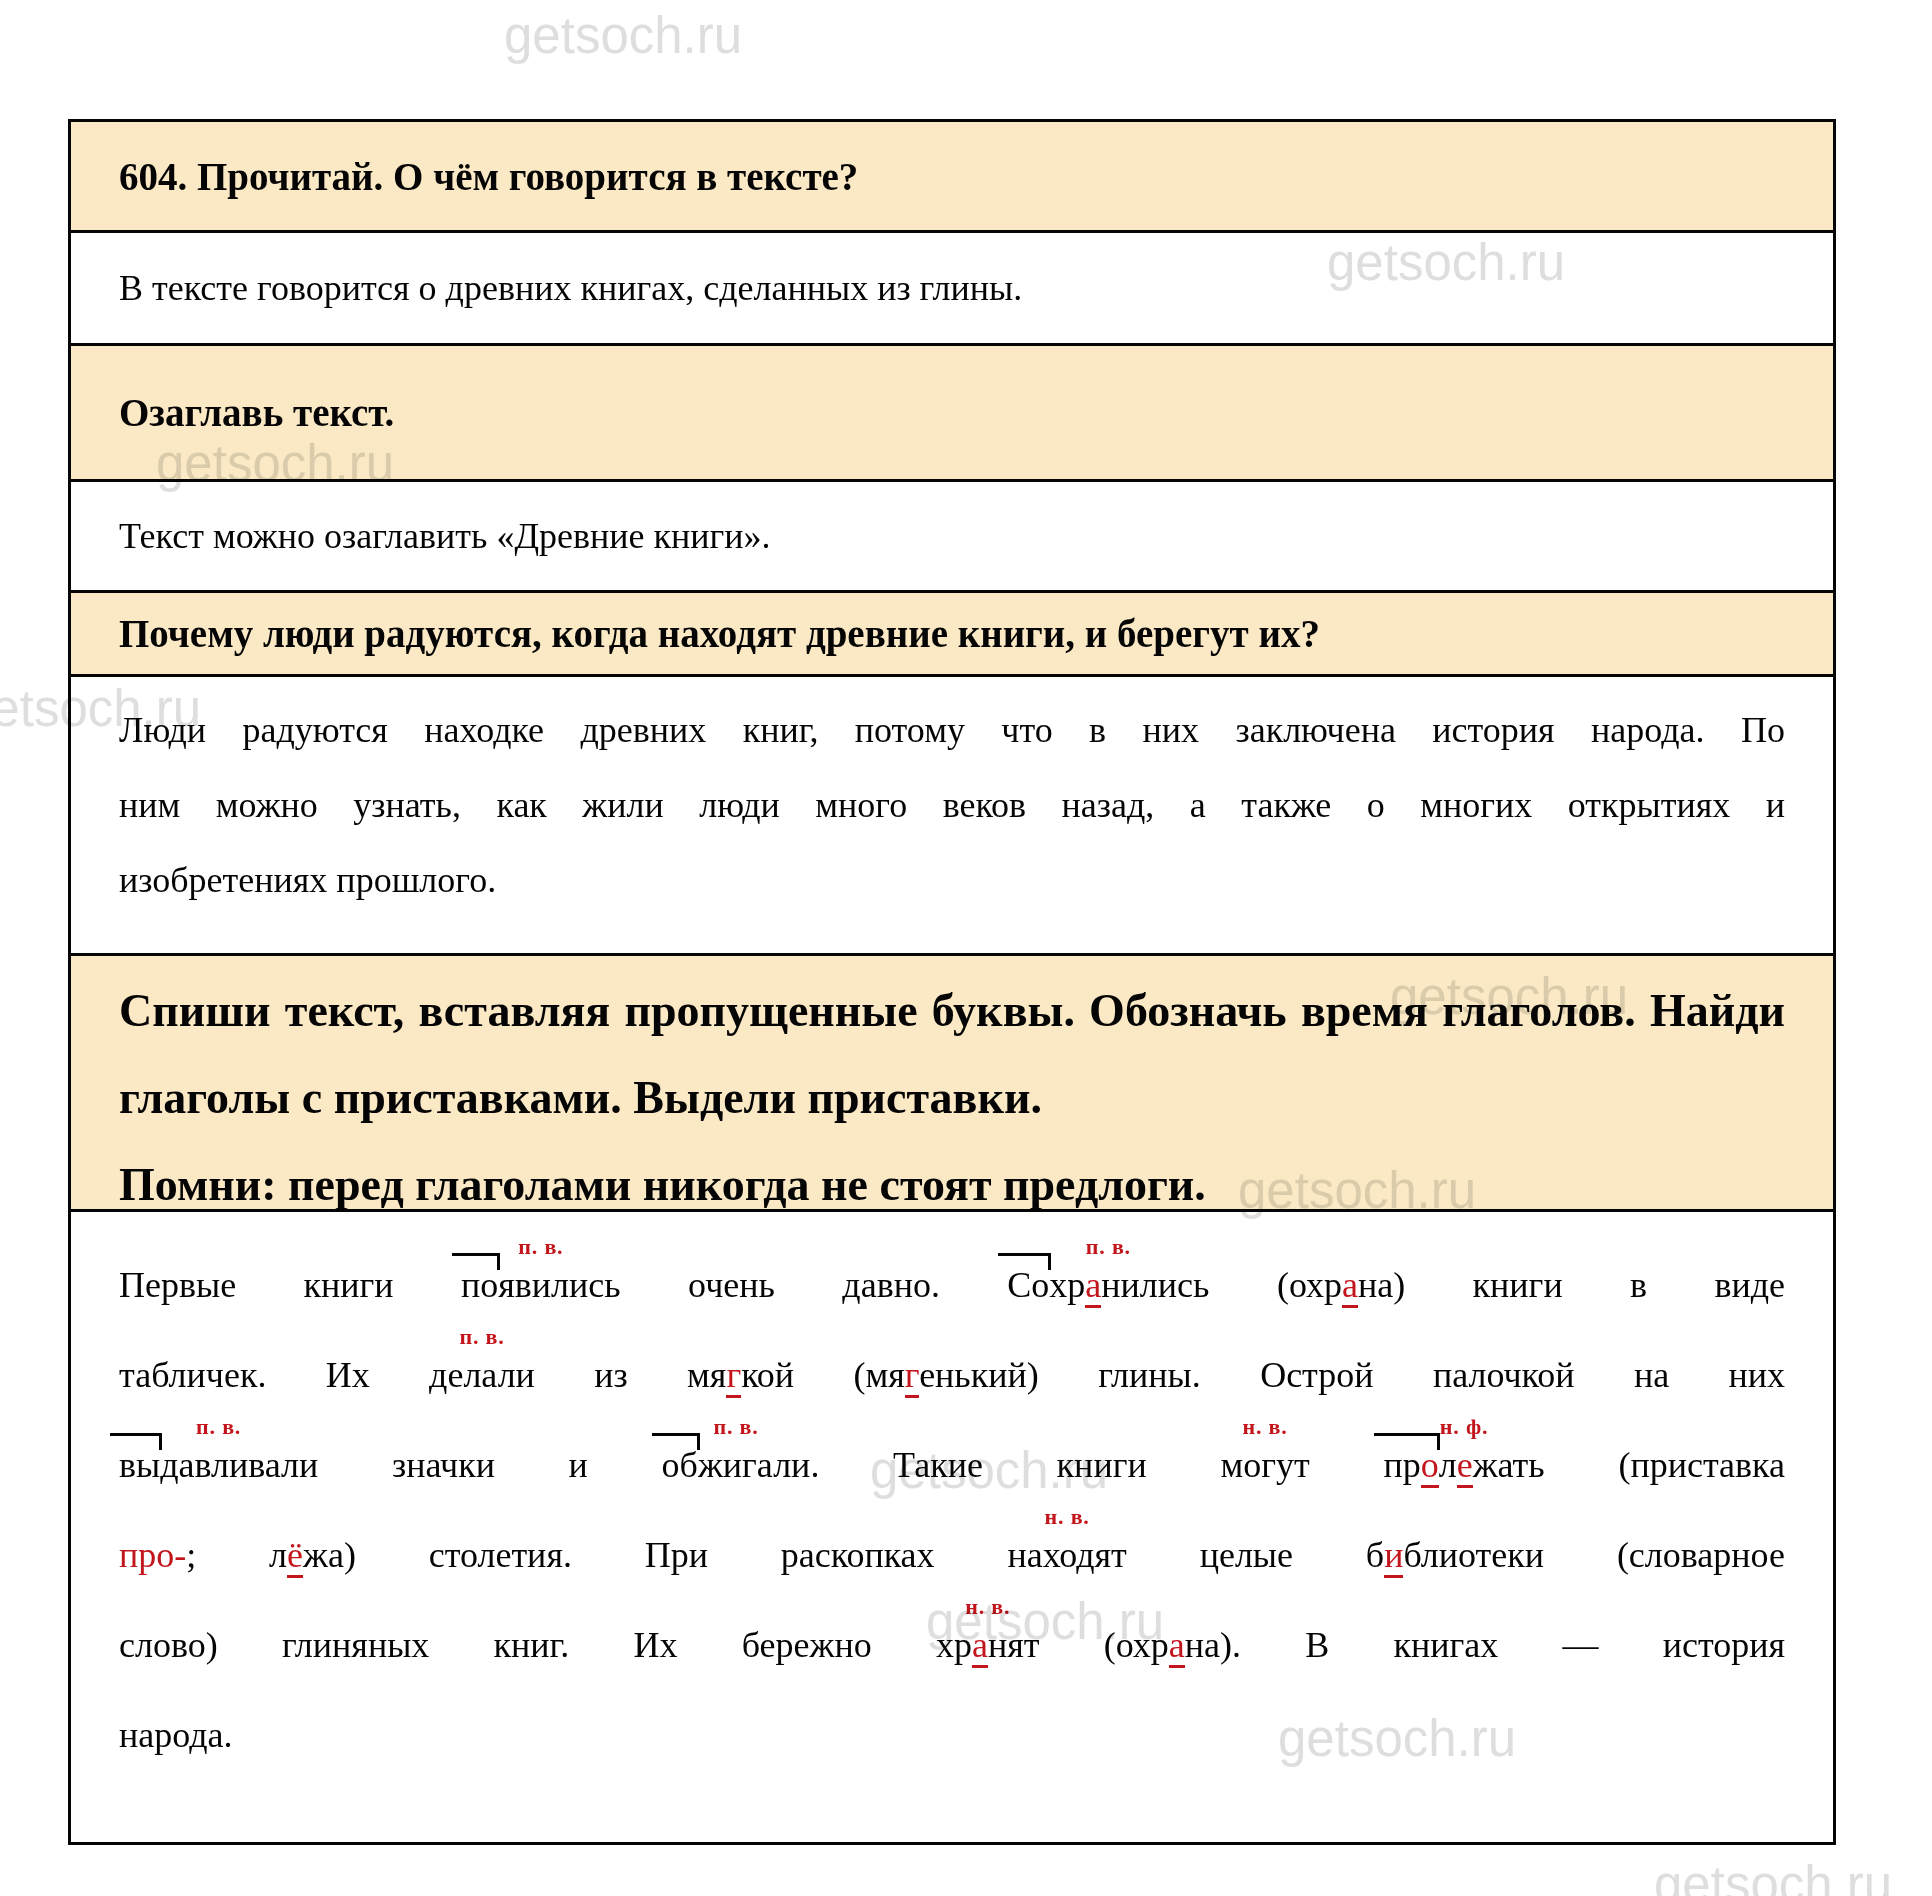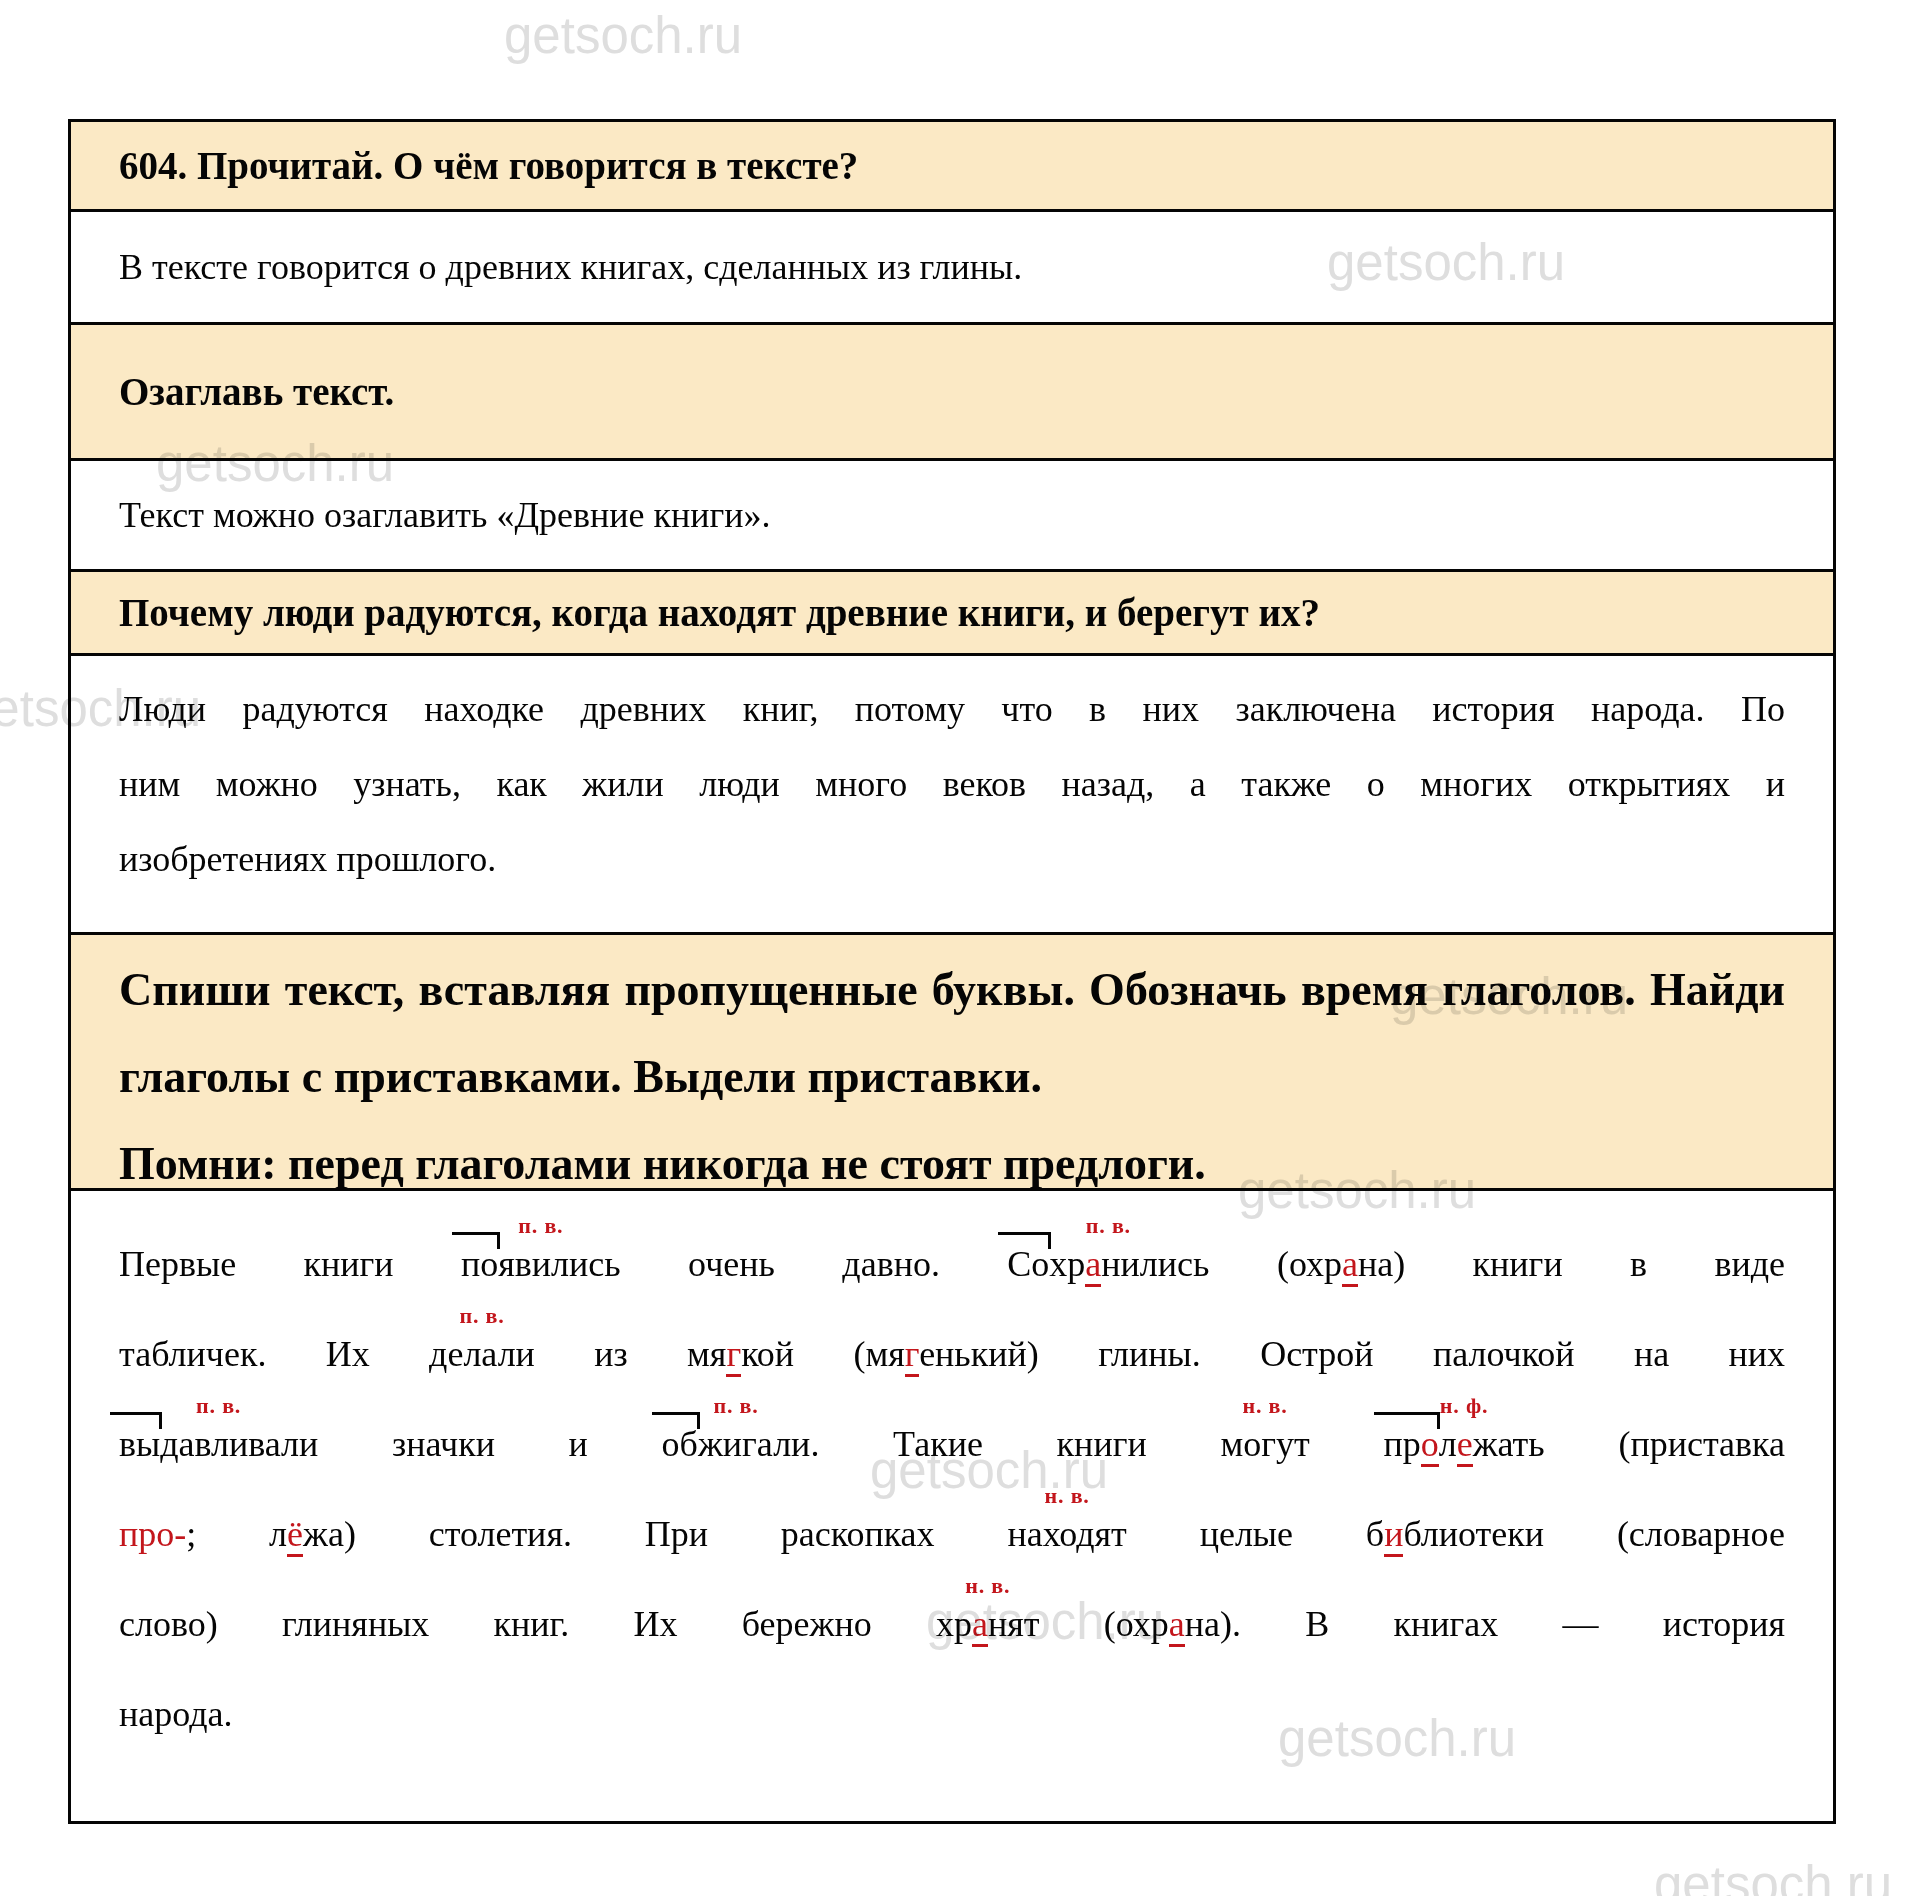--- a/index.html
+++ b/index.html
@@ -43,21 +43,21 @@
     box-sizing:border-box;
     padding:0 48px;
     border-bottom:3.9px solid var(--border);
     overflow:visible;
   }
   .row:last-child{border-bottom:none;}
   .hl{background:var(--hl);}
   .center{display:flex;align-items:center;}
   .qtext{font-weight:700;font-size:39px;}
   .atext{font-size:36px;}
-  .r1{height:90px;}
+  .r1{height:111px;}
   .r2{height:113px;}
   .r3{height:136px;}
   .r4{height:111px;}
   .r5{height:84px;text-align:center;}
   .r6{height:279px;padding-top:16px;}
   .r6 .ln{line-height:75px;font-size:36px;}
   .r7{height:256px;padding-top:11px;font-weight:700;}
   .r7 .ln{line-height:87px;font-size:46px;}
   .r8{height:630px;padding-top:28px;}
   .r8 .ln{line-height:90px;font-size:36px;}

